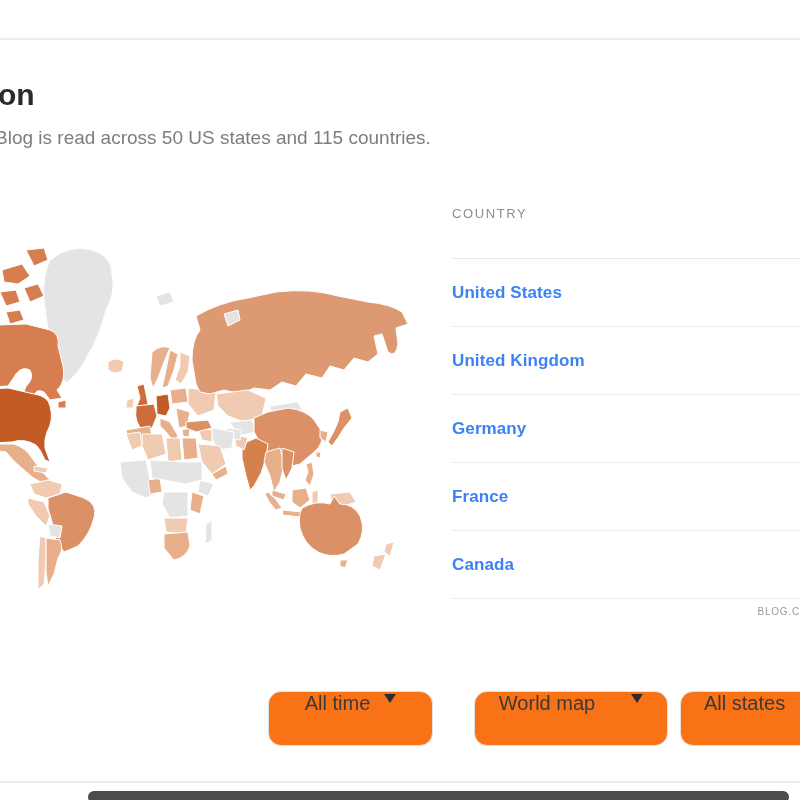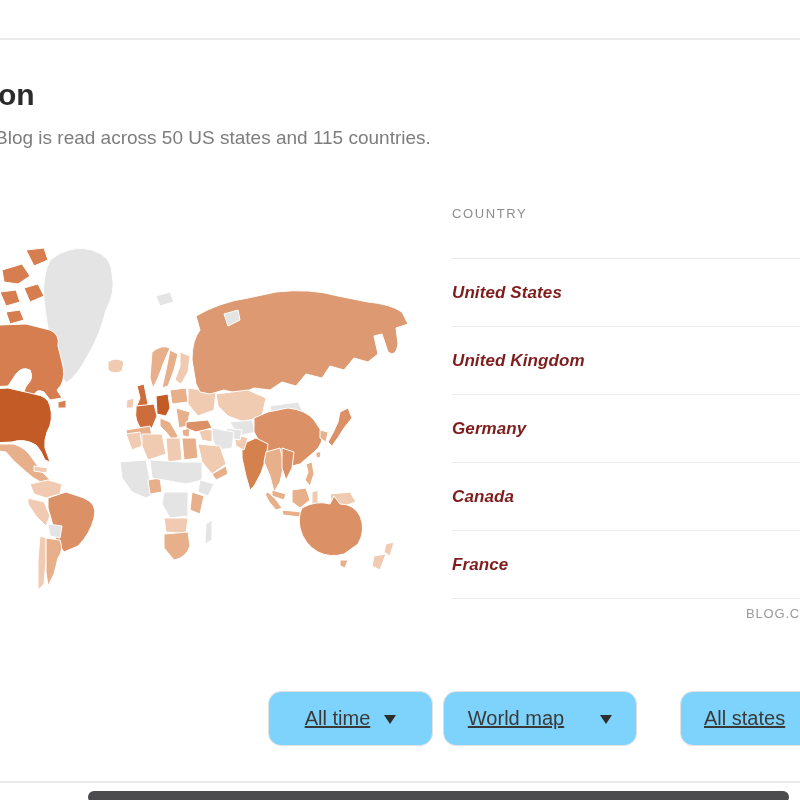--- a/index.html
+++ b/index.html
@@ -18,32 +18,32 @@
 
   #map-wrap { position:absolute; left:0; top:240px; width:452px; height:380px; }
   #map-wrap svg { width:100%; height:100%; display:block; }
   #map-wrap path, #map-wrap polygon { stroke:#ffffff; stroke-width:1; stroke-linejoin:round; }
 
   #country-panel { position:absolute; left:452px; top:206px; width:348px; }
   #country-header { height:53px; border-bottom:1px solid #e9e9e9; display:flex; align-items:flex-start; }
   #country-header span { font-size:13px; font-weight:500; color:#8d8d8d;
                          letter-spacing:1.6px; }
   .country-row { height:68px; border-bottom:1px solid #ececec; display:flex; align-items:center; }
-  .country-row span { font-size:17px; font-weight:700; color:#7f1d1d; letter-spacing:0.1px;font-style:italic; }
+  .country-row span { font-size:17px; font-weight:700; color:#3b82f6; letter-spacing:0.1px; }
 
   #watermark { position:absolute; left:452px; top:606px; width:348px; text-align:right;
-               font-size:13px; font-weight:500; color:#9a9a9a; letter-spacing:0.8px;
+               font-size:10px; font-weight:500; color:#9a9a9a; letter-spacing:0.8px;
                white-space:nowrap; }
 
-  .pill-btn { position:absolute; top:691px; height:55px; background:#7dd3fc;
+  .pill-btn { position:absolute; top:691px; height:55px; background:#f97316;
               border:1.5px solid #e2e2e2; border-radius:13px;
-              display:flex; align-items:center; justify-content:center; gap:14px;
-              font-size:20px; color:#3a3a3a; cursor:pointer; white-space:nowrap;text-decoration:underline; }
+              display:flex; align-items:flex-start; justify-content:center; gap:14px;
+              font-size:20px; color:#3a3a3a; cursor:pointer; white-space:nowrap; }
   #btn-time  { left:268px; width:165px; }
-  #btn-map   { left:443px; width:194px;gap:36px; }
+  #btn-map   { left:474px; width:194px;gap:36px; }
   #btn-aud   { left:680px; width:245px; justify-content:flex-start; padding-left:23px; }
   .caret { width:0; height:0; border-left:6.5px solid transparent;
            border-right:6.5px solid transparent; border-top:9px solid #2d2d2d;
            margin-top:2px; }
 
   #h-scrollbar-thumb { position:absolute; left:88px; top:791px; width:701px; height:12px;
                        border-radius:6px; background:#4c4c4e; }
 </style>
 </head>
 <body>
@@ -139,24 +139,24 @@
     <div class="country-row">
       <span>United States</span>
     </div>
     <div class="country-row">
       <span>United Kingdom</span>
     </div>
     <div class="country-row">
       <span>Germany</span>
     </div>
     <div class="country-row">
-      <span>Canada</span>
+      <span>France</span>
     </div>
     <div class="country-row">
-      <span>France</span>
+      <span>Canada</span>
     </div>
   </div>
 
   <div id="watermark">BLOG.C</div>
 
   <div id="btn-time" class="pill-btn">
     <span>All time</span>
     <span class="caret"></span>
   </div>
   <div id="btn-map" class="pill-btn">

